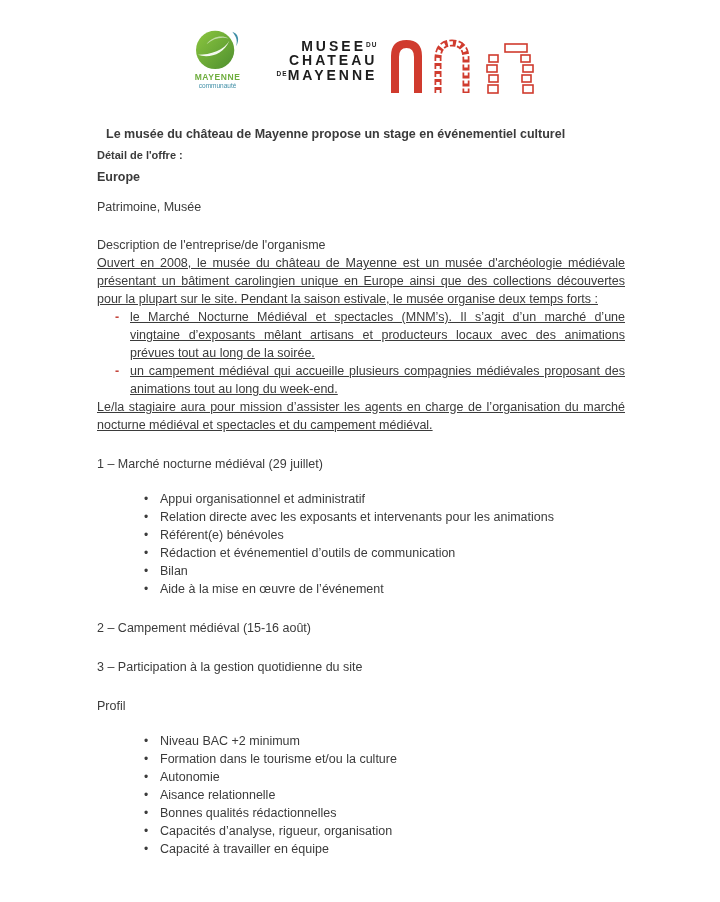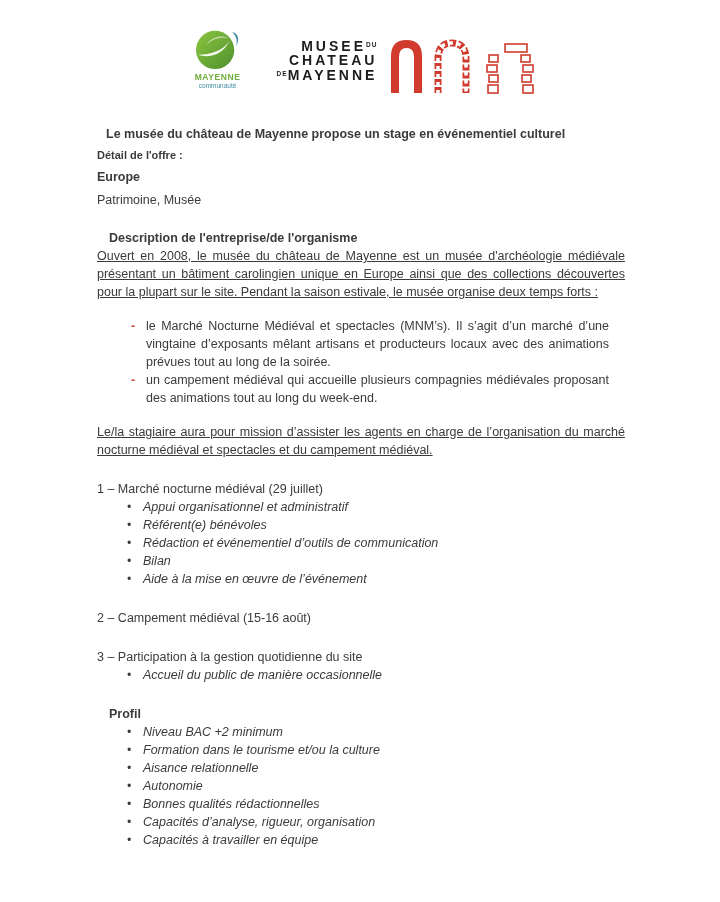--- a/index.html
+++ b/index.html
@@ -36,34 +36,34 @@
   }
   .musee-wordmark sup{font-size:6.5px;letter-spacing:1px;vertical-align:4px;}
   .musee-arches{display:block;}
 
   
   .content{padding:28px 95px 0 97px;}
 
   .doc-title{font-weight:bold;margin:0 0 2px 9px;}
   .doc-subtitle{font-weight:bold;font-size:11px;line-height:21px;margin:0 0 2px 0;}
   .label{font-weight:bold;margin:0;}
-  .value{margin:5px 0 0 0;}
+  .value{margin:12px 0 0 0;}
 
-  .section-heading{font-weight:bold;margin:20px 0 0 12px;}
+  .section-heading{font-weight:normal;margin:20px 0 0 0;}
   .para{margin:0;text-align:justify;text-decoration:underline;}
 
   
-  ul.dash-list{list-style:none;margin:16px;padding:0 0 0 18px;}
+  ul.dash-list{list-style:none;margin:0;padding:0 0 0 18px;text-decoration:underline;}
   ul.dash-list li{position:relative;padding-left:15px;text-align:justify;}
   ul.dash-list li::before{
     content:"-";position:absolute;left:0;top:0;color:#c4453c;font-weight:bold;
   }
 
   
-  ul.bullet-list{list-style:none;margin:0;padding:0 0 0 28px;font-style:italic;}
+  ul.bullet-list{list-style:none;margin:17px;padding:0 0 0 28px;}
   ul.bullet-list li{position:relative;padding-left:18px;}
   ul.bullet-list li::before{
     content:"\2022";position:absolute;left:2px;top:0;color:#3b3b3b;font-size:12px;
   }
 
   .mission-title{margin:21px 0 0 0;}
   .gap-lg{margin-top:21px;}
 </style>
 </head>
 <body>
@@ -131,40 +131,37 @@
     <li><span>le Marché Nocturne Médiéval et spectacles (MNM’s). Il s’agit d’un marché d’une vingtaine d’exposants mêlant artisans et producteurs locaux avec des animations prévues tout au long de la soirée.</span></li>
         <li><span>un campement médiéval qui accueille plusieurs compagnies médiévales proposant des animations tout au long du week-end.</span></li>
       </ul>
 
     <p class="para">Le/la stagiaire aura pour mission d’assister les agents en charge de l’organisation du marché nocturne médiéval et spectacles et du campement médiéval.</p>
 
     <p class="mission-title">1 – Marché nocturne médiéval (29 juillet)</p>
     <ul class="bullet-list">
 
     <li><span>Appui organisationnel et administratif</span></li>
+        <li><span>Relation directe avec les exposants et intervenants pour les animations</span></li>
         <li><span>Référent(e) bénévoles</span></li>
         <li><span>Rédaction et événementiel d’outils de communication</span></li>
         <li><span>Bilan</span></li>
         <li><span>Aide à la mise en œuvre de l’événement</span></li>
       </ul>
 
     <p class="mission-title gap-lg">2 – Campement médiéval (15-16 août)</p>
 
     <p class="mission-title gap-lg">3 – Participation à la gestion quotidienne du site</p>
-    <ul class="bullet-list">
-
-    <li><span>Accueil du public de manière occasionnelle</span></li>
-      </ul>
 
     <p class="section-heading gap-lg">Profil</p>
     <ul class="bullet-list">
 
     <li><span>Niveau BAC +2 minimum</span></li>
         <li><span>Formation dans le tourisme et/ou la culture</span></li>
+        <li><span>Autonomie</span></li>
         <li><span>Aisance relationnelle</span></li>
-        <li><span>Autonomie</span></li>
         <li><span>Bonnes qualités rédactionnelles</span></li>
         <li><span>Capacités d’analyse, rigueur, organisation</span></li>
-        <li><span>Capacités à travailler en équipe</span></li>
+        <li><span>Capacité à travailler en équipe</span></li>
       </ul>
 
   </div>
 </div>
 
 </body></html>

